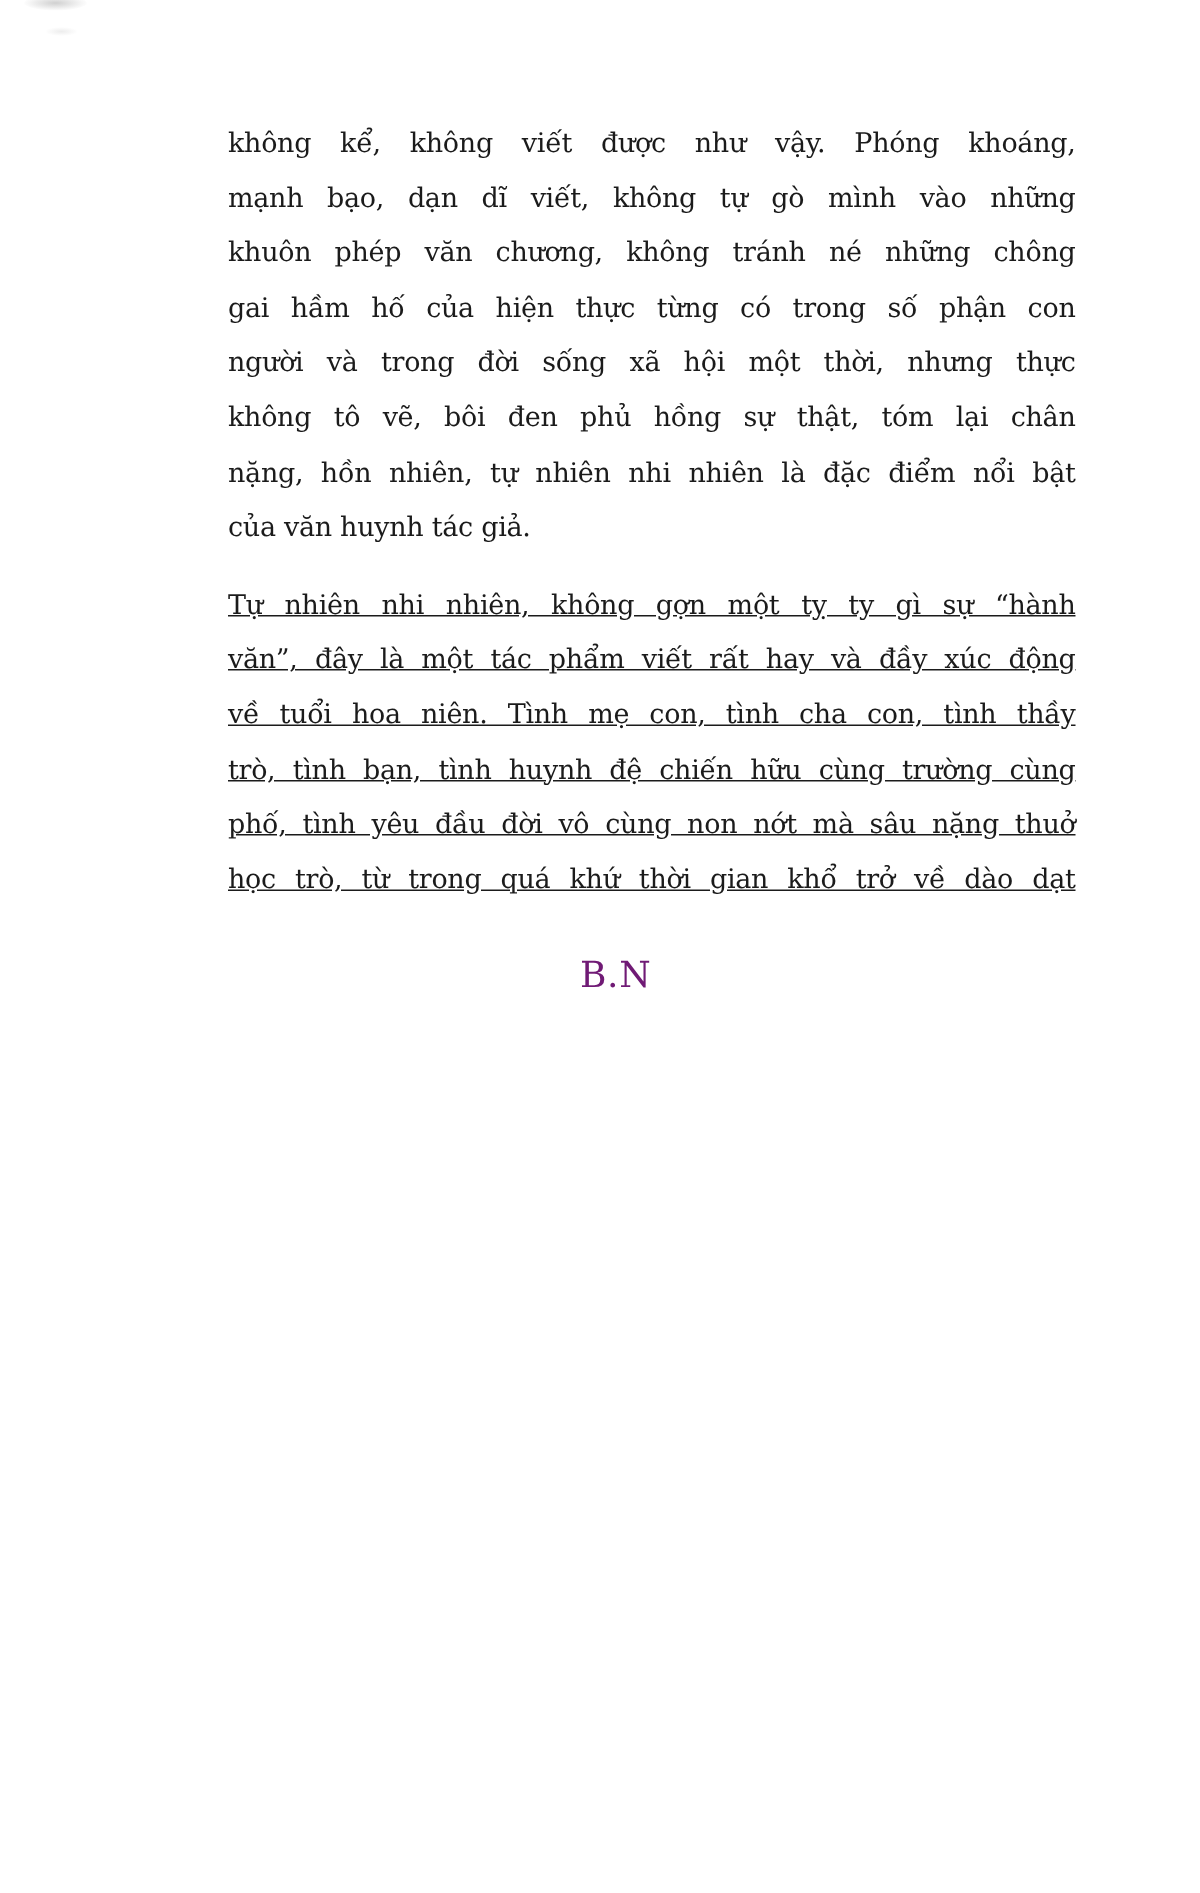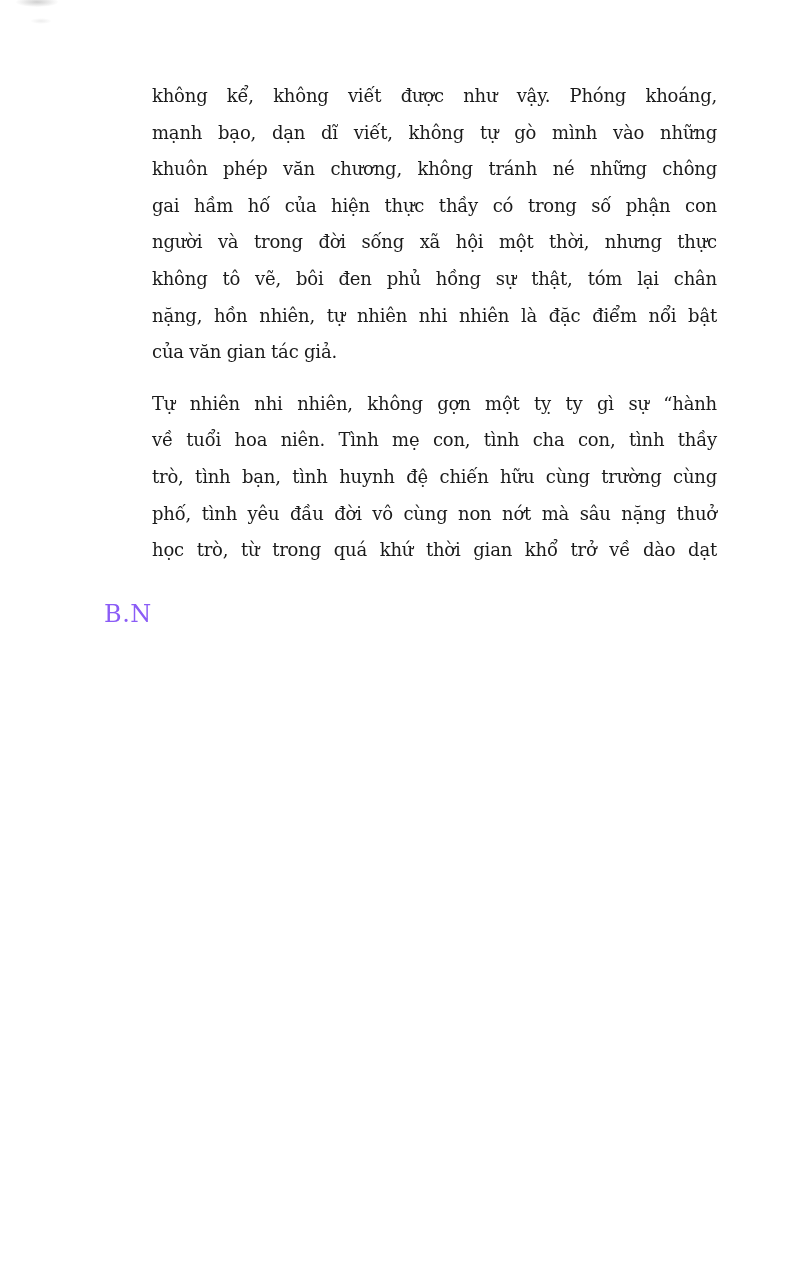--- a/index.html
+++ b/index.html
@@ -41,64 +41,66 @@
   .text-block {
     position: absolute;
     left: 104px;
     top: 78px;
     width: 613px;
     color: #1b1b1b;
   }
   .paragraph { }
   .paragraph + .paragraph {
     margin-top: 15px;
+    text-decoration: underline;
   }
   .line {
     font-size: 18px;
     line-height: 36.6px;
     height: 36.6px;
     letter-spacing: -0.2px;
     text-align: justify;
     text-align-last: justify;
     white-space: normal;
     margin-left: 48px;
   }
   .line.para-end {
     text-align-last: left;
   }
   .signature {
     margin-top: 30px;
     font-size: 24px;
     line-height: 30px;
-    text-align: left;
+    text-align: center;
     letter-spacing: 0.5px;
-    color: #8b5cf6;
+    color: #701a75;
   }
 </style>
 </head>
 <body>
 
 <div class="page">
   <div class="scan-smudge"></div>
   <div class="scan-smudge2"></div>
 
   <div class="text-block">
     <div id="paragraphs-container">
         <div class="paragraph">
           <div class="line">không kể, không viết được như vậy. Phóng khoáng,</div>
           <div class="line">mạnh bạo, dạn dĩ viết, không tự gò mình vào những</div>
           <div class="line">khuôn phép văn chương, không tránh né những chông</div>
-          <div class="line">gai hầm hố của hiện thực thầy có trong số phận con</div>
+          <div class="line">gai hầm hố của hiện thực từng có trong số phận con</div>
           <div class="line">người và trong đời sống xã hội một thời, nhưng thực</div>
           <div class="line">không tô vẽ, bôi đen phủ hồng sự thật, tóm lại chân</div>
           <div class="line">nặng, hồn nhiên, tự nhiên nhi nhiên là đặc điểm nổi bật</div>
-          <div class="line para-end">của văn gian tác giả.</div>
+          <div class="line para-end">của văn huynh tác giả.</div>
         </div>
         <div class="paragraph">
           <div class="line">Tự nhiên nhi nhiên, không gợn một tỵ ty gì sự “hành</div>
+          <div class="line">văn”, đây là một tác phẩm viết rất hay và đầy xúc động</div>
           <div class="line">về tuổi hoa niên. Tình mẹ con, tình cha con, tình thầy</div>
           <div class="line">trò, tình bạn, tình huynh đệ chiến hữu cùng trường cùng</div>
           <div class="line">phố, tình yêu đầu đời vô cùng non nớt mà sâu nặng thuở</div>
           <div class="line">học trò, từ trong quá khứ thời gian khổ trở về dào dạt</div>
         </div>
       </div>
     <div class="signature">B.N</div>
   </div>
 </div>
 

